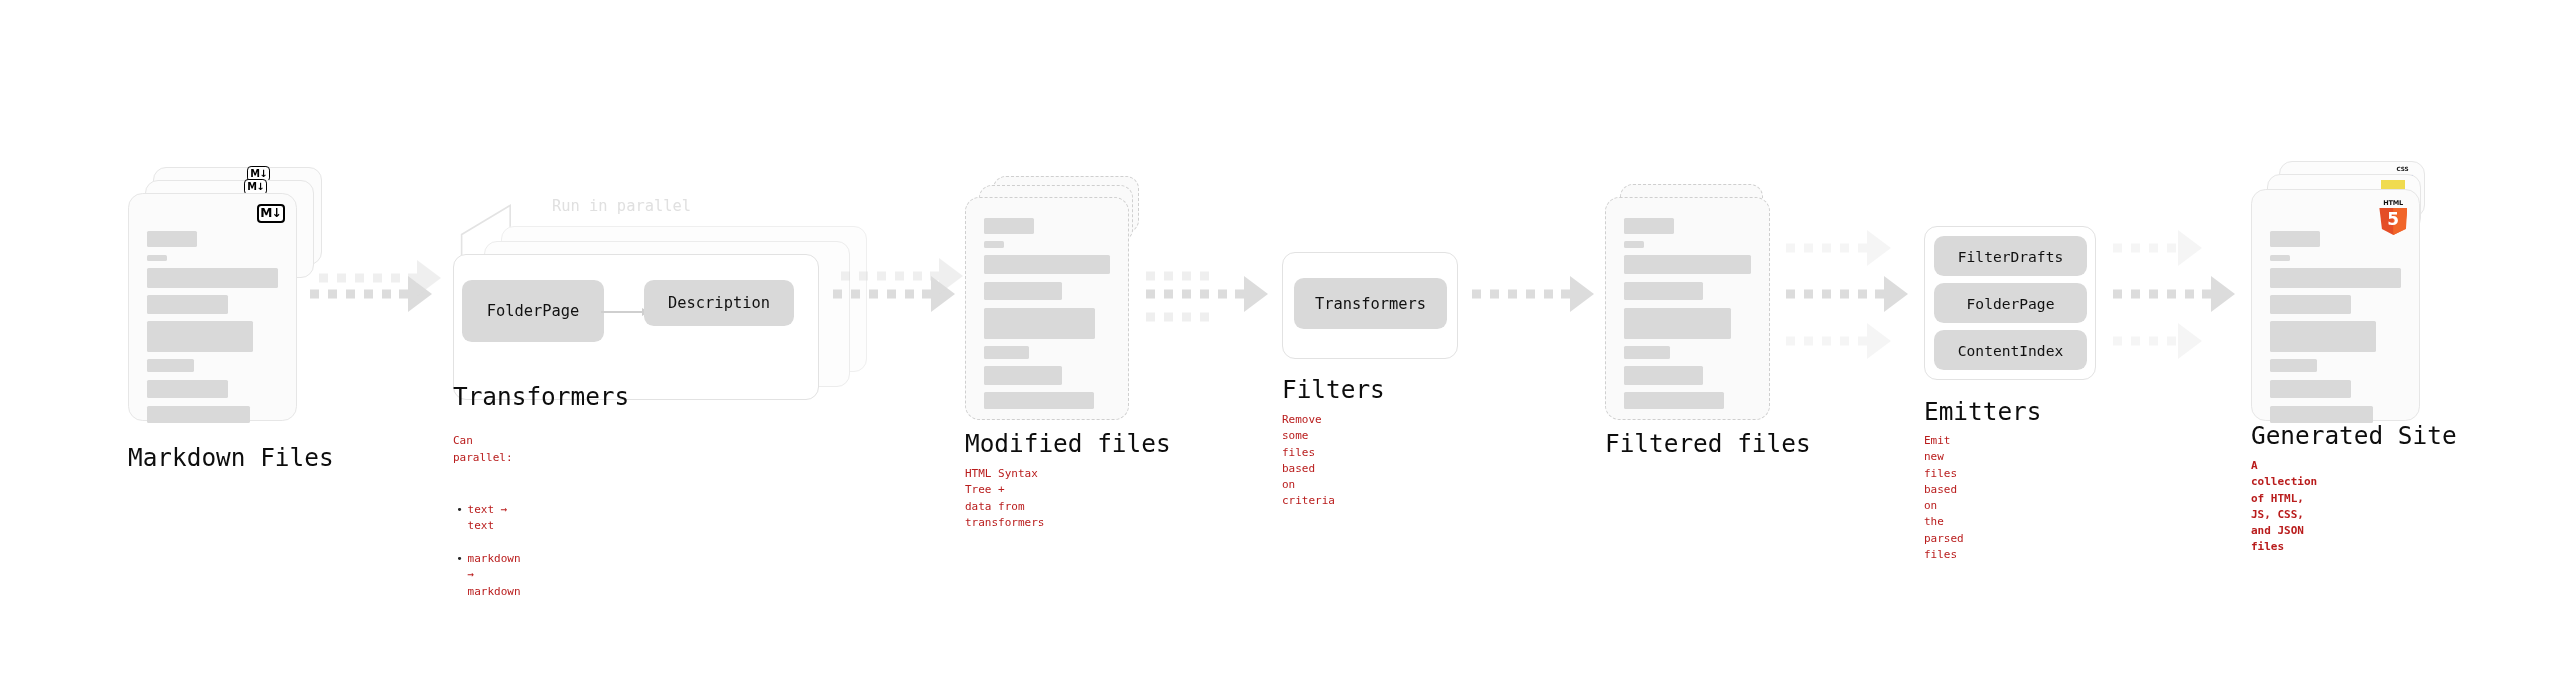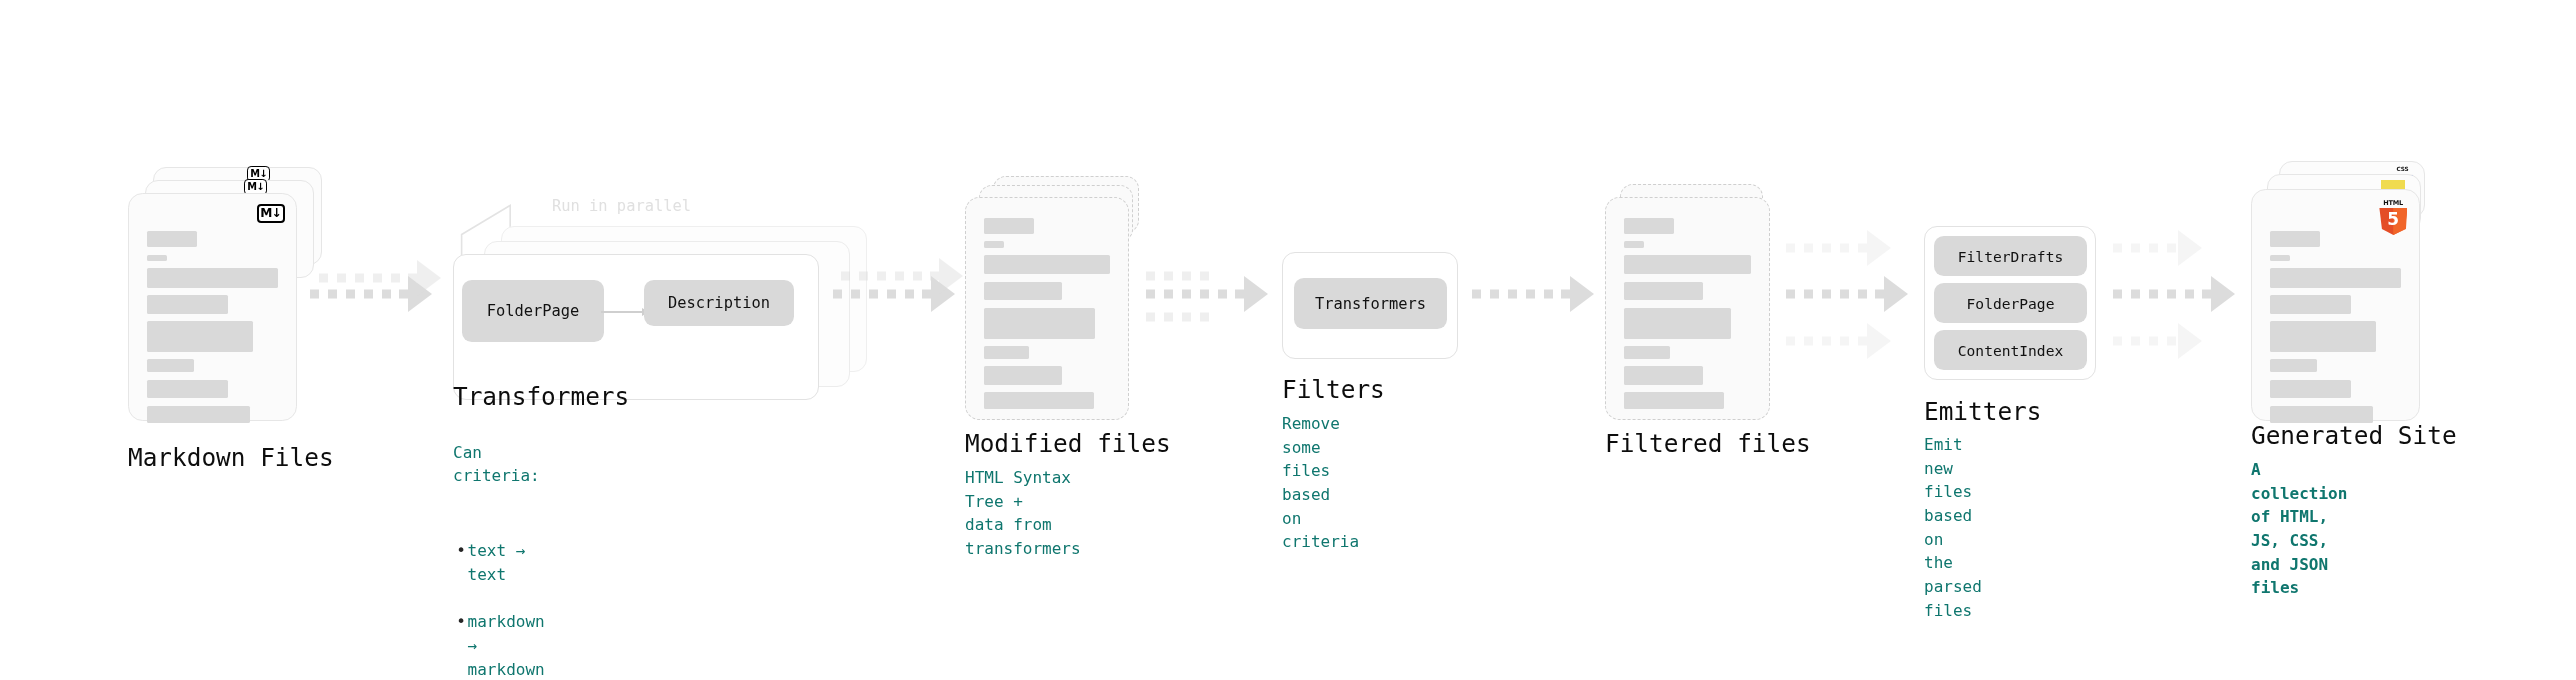--- a/index.html
+++ b/index.html
@@ -114,21 +114,21 @@
   .chip.g1 { background:#f0f0f0; color:transparent; }
   .chip.g2 { background:#e6e6e6; color:transparent; }
 
   
   .title {
     position:absolute;
     font-size:24.4px; color:#0d0d0d; white-space:nowrap; letter-spacing:0px;
   }
   .desc {
     position:absolute;
-    font-size:16px; color:#0f766e; line-height:1.48; white-space:pre-line;
+    font-size:11px; color:#b91c1c; line-height:1.48; white-space:pre-line;
   }
   .parallel-label {
     position:absolute;
     font-size:15.4px; color:#e0e0e0; white-space:nowrap;
   }
 
   
   .arrow { position:absolute; }
   .arrow .dots { position:absolute; top:50%; transform:translateY(-50%); height:9px; }
   .arrow .dot { position:absolute; width:9px; height:9px; background:#dcdcdc; }
@@ -237,21 +237,21 @@
     <div class="inner-arrow l2" style="left:608px; top:293px; width:47px;"></div>
 
     <div class="panel" style="left:453px; top:254px; width:366px; height:146px;"></div>
     <div class="chip" style="left:462px; top:280px; width:142px; height:62px;">FolderPage</div>
     <div class="inner-arrow" style="left:601px; top:311px; width:47px;"></div>
     <div class="chip" style="left:644px; top:280px; width:150px; height:46px;">Description</div>
 
     <div class="title" style="left:453px; top:382px;">Transformers</div>
 
     <div class="desc" style="left:453px; top:417px;">
-      <div>Can criteria:</div>
+      <div>Can parallel:</div>
       <ul class="tlist">
         <li>text → text</li>
         <li>markdown → markdown</li>
         
       </ul>
     </div>
   </div>
 
   <div class="arrow" style="left:833px; top:276px; width:122px; height:36px;">
     <div class="dots" style="left:0;top:50%;">

